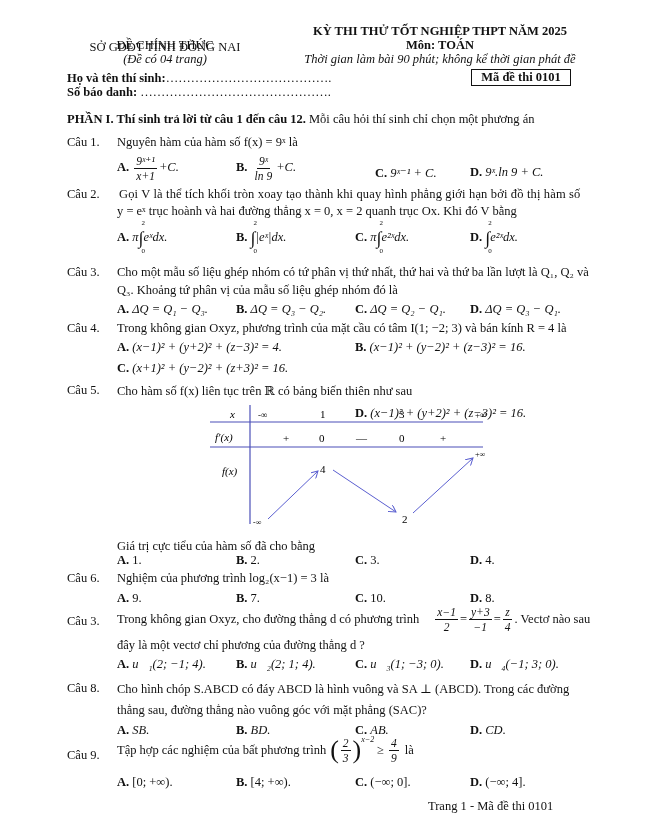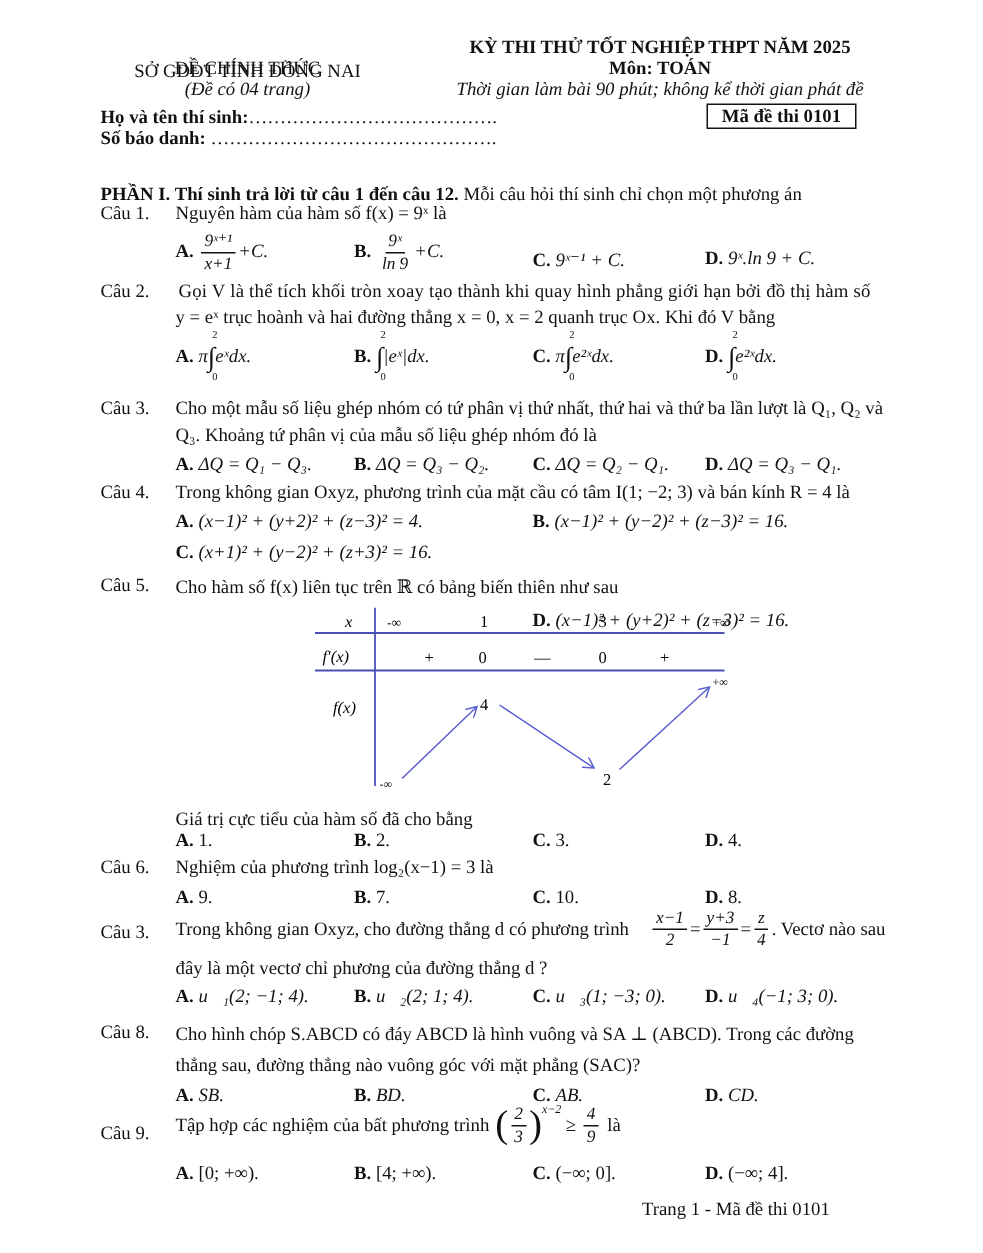--- a/index.html
+++ b/index.html
@@ -30,41 +30,41 @@
 <div class="abs c i" style="left:270px;top:52px;width:340px;">Thời gian làm bài 90 phút; không kể thời gian phát đề</div>
 
 <div class="abs" style="left:67px;top:71px;">
   <span class="b">Họ và tên thí sinh:</span><span>………………………………….</span>
 </div>
 <div class="abs" style="left:67px;top:85px;">
   <span class="b">Số báo danh:</span><span> ……………………………………….</span>
 </div>
 <div class="abs code-box" style="left:471px;top:69px;width:86px;">Mã đề thi 0101</div>
 
-<div class="abs" style="left:67px;top:112px;margin-top:10px;">
+<div class="abs" style="left:67px;top:112px;">
   <span class="b">PHẦN I. Thí sinh trả lời từ câu 1 đến câu 12.</span><span> Mỗi câu hỏi thí sinh chỉ chọn một phương án</span>
 </div>
 
 <div class="abs qlabel" style="left:67px;top:135px;">Câu 1.</div>
 <div class="abs" style="left:117px;top:135px;">Nguyên hàm của hàm số f(x) = 9ˣ là</div>
 <div class="abs" style="left:117px;top:154px;">
   <span class="opt-l">A.</span>
   <span class="frac">
       <span class="n">9ˣ⁺¹</span>
       <span class="d">x+1</span>
     </span><span class="math">+C.</span>
 </div>
 <div class="abs" style="left:236px;top:154px;">
   <span class="opt-l">B.</span>
   <span class="frac">
       <span class="n">9ˣ</span>
       <span class="d">ln 9</span>
     </span><span class="math">+C.</span>
 </div>
-<div class="abs" style="left:355px;top:165px;">
+<div class="abs" style="left:375px;top:165px;">
   <span class="opt-l">C.</span> <span class="math">9ˣ⁻¹ + C.</span>
 </div>
 <div class="abs" style="left:470px;top:165px;">
   <span class="opt-l">D.</span> <span class="math">9ˣ.ln 9 + C.</span>
 </div>
 
 <div class="abs qlabel" style="left:67px;top:187px;">Câu 2.</div>
 <div class="abs" style="left:119px;top:187px;letter-spacing:0.15px;">Gọi V là thể tích khối tròn xoay tạo thành khi quay hình phẳng giới hạn bởi đồ thị hàm số</div>
 <div class="abs" style="left:117px;top:204px;">y = eˣ  trục hoành và hai đường thẳng  x = 0, x = 2  quanh trục  Ox. Khi đó  V  bằng</div>
 

